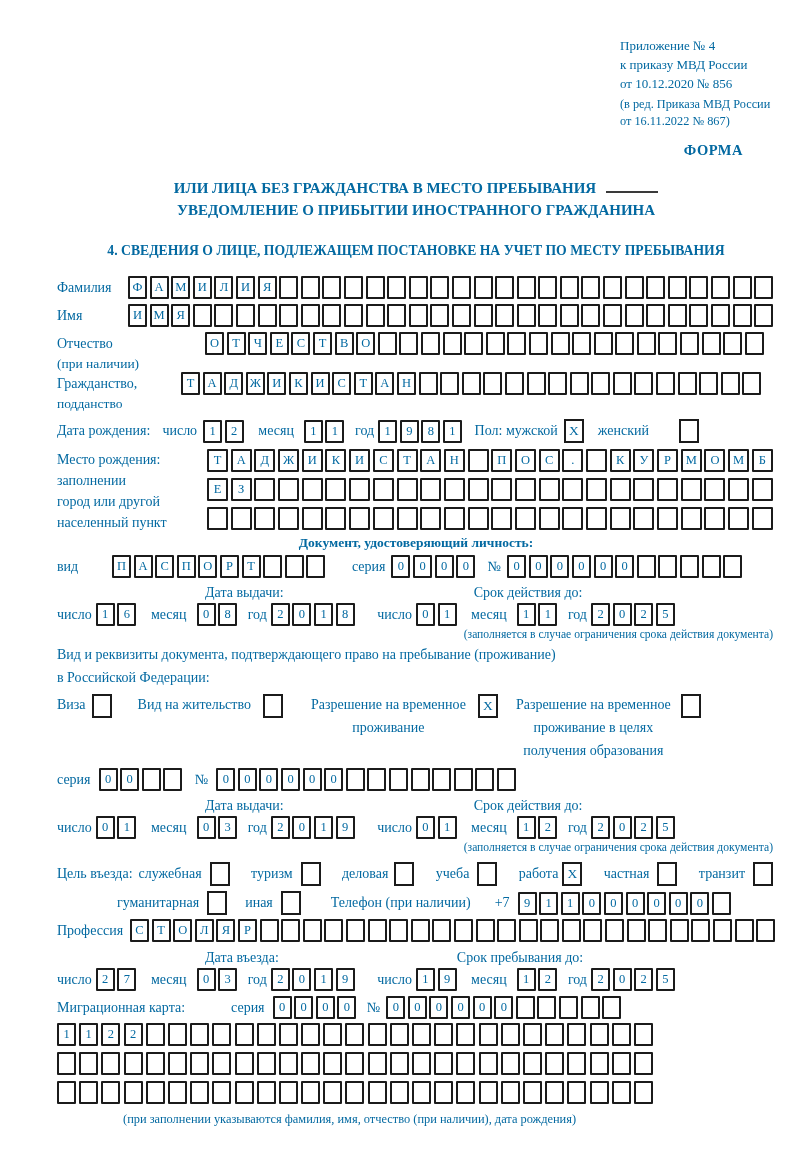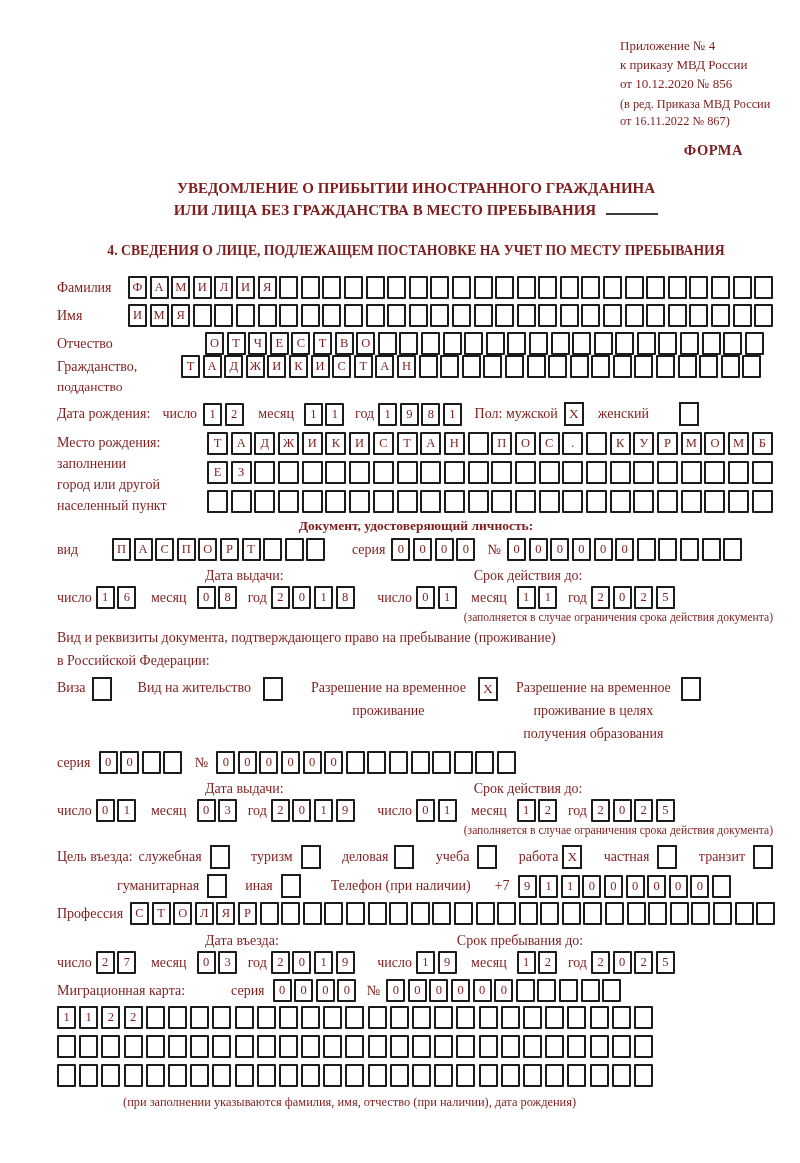--- a/index.html
+++ b/index.html
@@ -1,21 +1,21 @@
 <!DOCTYPE html>
 <html lang="ru"><head>
 <meta charset="utf-8">
 <style>
   html,body{margin:0;padding:0;background:#888;}
   #app{
     position:relative;
     width:800px;height:1163px;
     margin:0 auto;
     background:#ffffff;
-    color:#7f1d1d;
+    color:#0369a1;
     font-family:"Liberation Serif","DejaVu Serif",serif;
     box-sizing:border-box;
     padding:36px 25px 10px 57px;
     overflow:hidden;
   }
   .appendix{margin-left:563px;font-size:13px;line-height:19px;}
   .amendment{margin-left:563px;font-size:12.3px;line-height:17px;margin-top:3px;font-family:Liberation Serif, serif;}
   .forma{text-align:right;padding-right:32px;font-weight:bold;font-size:14.5px;margin-top:12px;letter-spacing:.5px;}
   .title{text-align:center;font-weight:bold;font-size:15px;line-height:22px;margin-top:18px;}
   .blank-line{display:inline-block;width:52px;border-bottom:2px solid #3a3a3a;margin-left:10px;vertical-align:baseline;}
@@ -79,24 +79,24 @@
     <div>к приказу МВД России</div>
     <div>от 10.12.2020 № 856</div>
   </div>
   <div class="amendment">
     <div>(в ред. Приказа МВД России</div>
     <div>от 16.11.2022 № 867)</div>
   </div>
   <div class="forma">ФОРМА</div>
 
   <div class="title">
-    <div>УВЕДОМЛЕНИЕ О ПРИБЫТИИ ИНОСТРАННОГО ГРАЖДАНИНА</div>
     <div>
       <span>ИЛИ ЛИЦА БЕЗ ГРАЖДАНСТВА В МЕСТО ПРЕБЫВАНИЯ</span><span class="blank-line"></span>
     </div>
+    <div>УВЕДОМЛЕНИЕ О ПРИБЫТИИ ИНОСТРАННОГО ГРАЖДАНИНА</div>
   </div>
 
   <div class="sec-heading">4. СВЕДЕНИЯ О ЛИЦЕ, ПОДЛЕЖАЩЕМ ПОСТАНОВКЕ НА УЧЕТ ПО МЕСТУ ПРЕБЫВАНИЯ</div>
 
   <div class="row" style="margin-top:17px;">
     <span class="lbl w71">Фамилия</span>
     <span class="cells">
         <span class="cell">Ф</span>
         <span class="cell">А</span>
         <span class="cell">М</span>
@@ -190,20 +190,21 @@
         <span class="cell"></span>
         <span class="cell"></span>
         <span class="cell"></span>
         <span class="cell"></span>
         <span class="cell"></span>
         <span class="cell"></span>
         <span class="cell"></span>
         <span class="cell"></span>
       </span>
   </div>
+  <div class="small-lbl" style="margin-top:1px;">(при наличии)</div>
 
   <div class="row">
     <span class="lbl w124">Гражданство,</span>
     <span class="cells">
         <span class="cell">Т</span>
         <span class="cell">А</span>
         <span class="cell">Д</span>
         <span class="cell">Ж</span>
         <span class="cell">И</span>
         <span class="cell">К</span>

